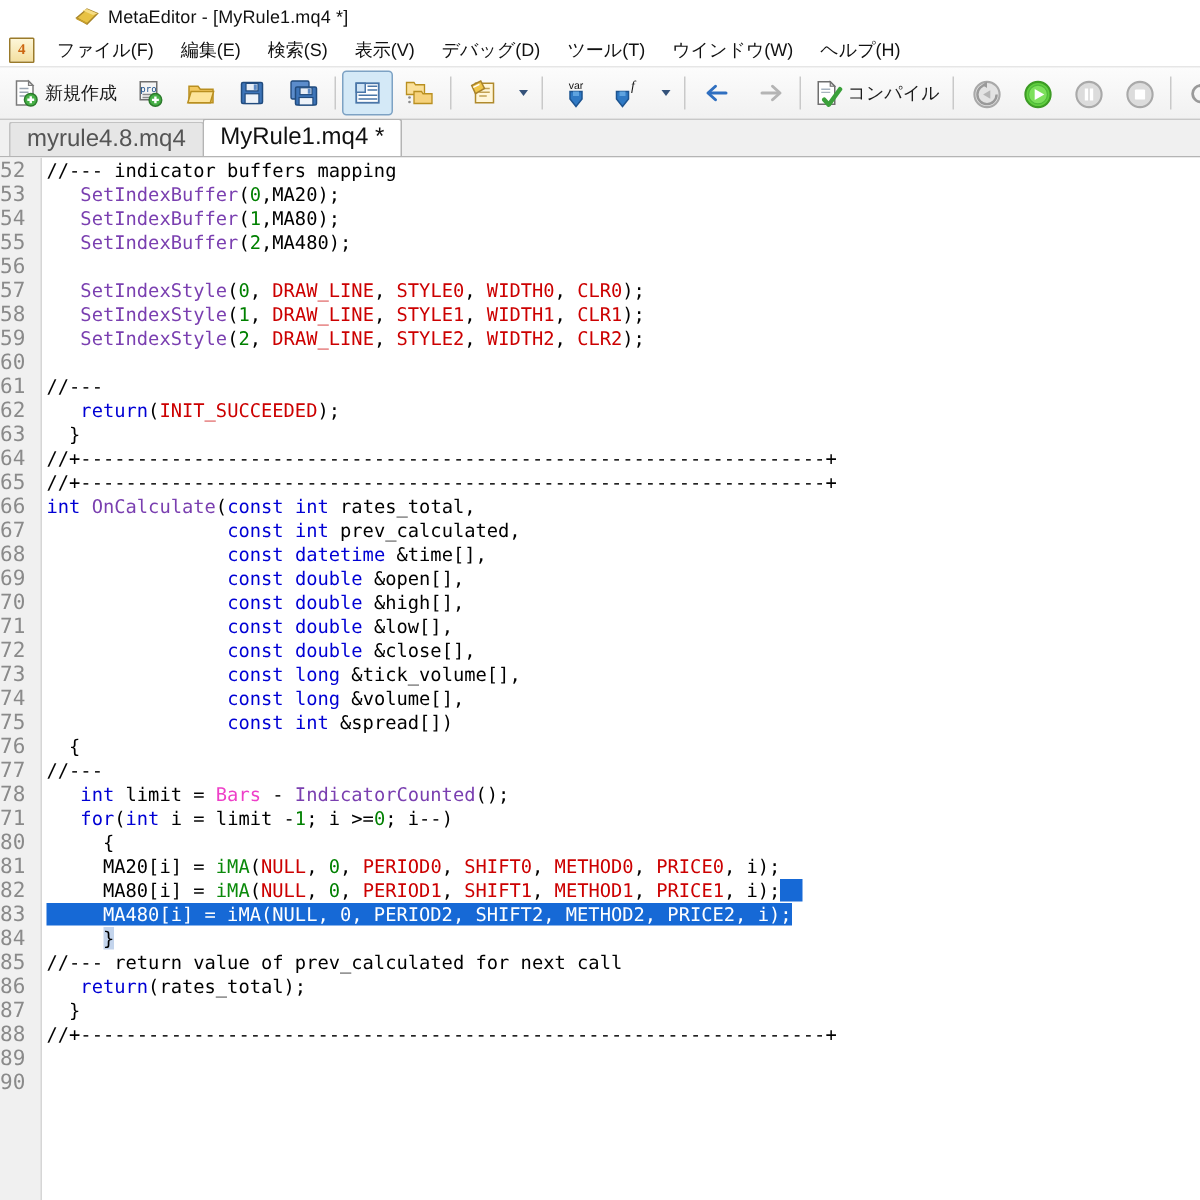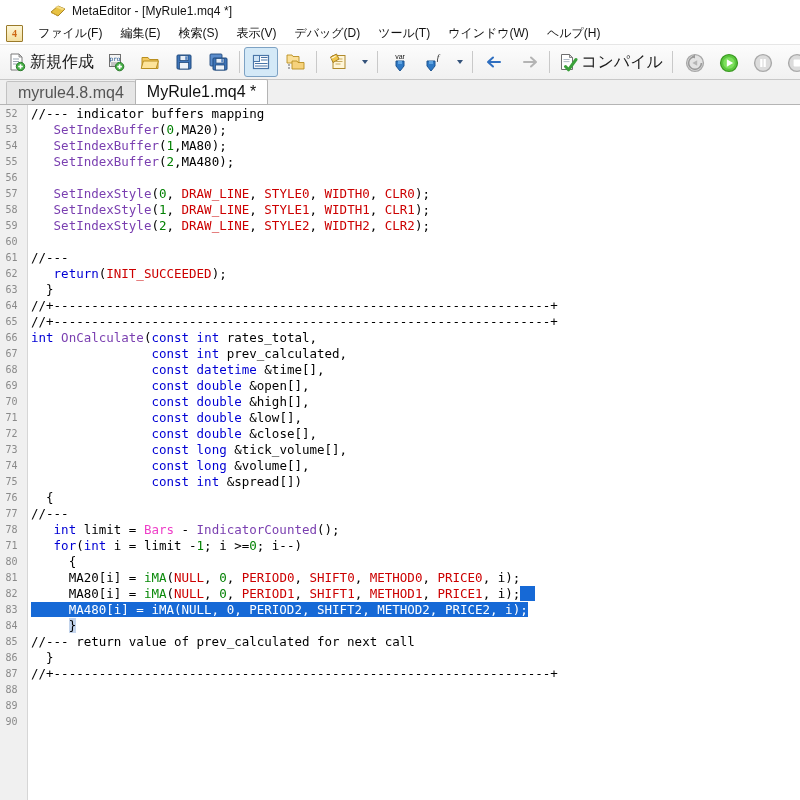--- a/index.html
+++ b/index.html
@@ -53,21 +53,21 @@
     gap: 0px;
   }
   .tb-btn {
     height: 28px; min-width: 26px;
     display:flex; align-items:center; justify-content:center;
     padding: 0 3px; border:1px solid transparent; border-radius:3px;
     position:relative; flex:none;
   }
   .tb-btn.labeled { padding: 0 4px 0 3px; gap:3px; }
   .tb-btn.active { background:#d4e9f7; border-color:#7da2c4; }
-  .tb-label { font-size:16px; color:#1a1a1a; white-space:nowrap; }
+  .tb-label { font-size:12px; color:#1a1a1a; white-space:nowrap; }
   .tb-sep { width:1px; height:22px; background:#c9c9c9; margin:0 4px; flex:none; }
   .tb-caret {
     width:0;height:0;border-left:3.5px solid transparent;border-right:3.5px solid transparent;
     border-top:4px solid #34527a; margin-left:2px; flex:none;
   }
 
   
   .ic { width:20px; height:20px; position:relative; flex:none; display:block; }
 
   
@@ -110,24 +110,24 @@
   }
   .gutter {
     width: 28px; flex:none;
     background:#f0f0f0;
     border-right:1px solid #d6d6d6;
     box-sizing:border-box;
     padding-top: 1px;
   }
   .gutter .ln {
     height:16px; line-height:16px;
-    text-align:center;
+    text-align:left;
     padding-right:4px;
     font-family: "DejaVu Sans Mono", monospace;
-    font-size: 10px;
+    font-size: 14px;
     color:#8a8a8a;
     box-sizing:border-box;
   }
   .codearea {
     flex:1 1 auto; position:relative;
     padding-top:1px;
     overflow:hidden;
   }
   .cl {
     height:16px; line-height:16px;
@@ -483,19 +483,20 @@
         <div class="cl"><span class="t-punct">  {</span></div>
         <div class="cl"><span class="t-cmt">//---</span></div>
         <div class="cl"><span class="t-punct">   </span><span class="t-kw">int</span><span class="t-punct"> limit = </span><span class="t-pink">Bars</span><span class="t-punct"> - </span><span class="t-fn">IndicatorCounted</span><span class="t-punct">();</span></div>
         <div class="cl"><span class="t-punct">   </span><span class="t-kw">for</span><span class="t-punct">(</span><span class="t-kw">int</span><span class="t-punct"> i = limit -</span><span class="t-num">1</span><span class="t-punct">; i &gt;=</span><span class="t-num">0</span><span class="t-punct">; i--)</span></div>
         <div class="cl"><span class="t-punct">     {</span></div>
         <div class="cl"><span class="t-punct">     MA20[i] = </span><span class="t-green2">iMA</span><span class="t-punct">(</span><span class="t-macro">NULL</span><span class="t-punct">, </span><span class="t-num">0</span><span class="t-punct">, </span><span class="t-macro">PERIOD0</span><span class="t-punct">, </span><span class="t-macro">SHIFT0</span><span class="t-punct">, </span><span class="t-macro">METHOD0</span><span class="t-punct">, </span><span class="t-macro">PRICE0</span><span class="t-punct">, i);</span></div>
         <div class="cl"><span class="t-punct">     MA80[i] = </span><span class="t-green2">iMA</span><span class="t-punct">(</span><span class="t-macro">NULL</span><span class="t-punct">, </span><span class="t-num">0</span><span class="t-punct">, </span><span class="t-macro">PERIOD1</span><span class="t-punct">, </span><span class="t-macro">SHIFT1</span><span class="t-punct">, </span><span class="t-macro">METHOD1</span><span class="t-punct">, </span><span class="t-macro">PRICE1</span><span class="t-punct">, i);</span><span class="sel">  </span></div>
         <div class="cl"><span class="sel">     MA480[i] = iMA(NULL, 0, PERIOD2, SHIFT2, METHOD2, PRICE2, i);</span></div>
         <div class="cl"><span class="t-punct">     </span><span class="bracehl">}</span></div>
         <div class="cl"><span class="t-cmt">//--- return value of prev_calculated for next call</span></div>
+        <div class="cl"><span class="t-punct">   </span><span class="t-kw">return</span><span class="t-punct">(rates_total);</span></div>
         <div class="cl"><span class="t-punct">  }</span></div>
         <div class="cl"><span class="t-cmt">//+------------------------------------------------------------------+</span></div>
         <div class="cl"><span class="t-punct"></span></div>
       </div>
   </div>
 
 </div>
 
 </body></html>

